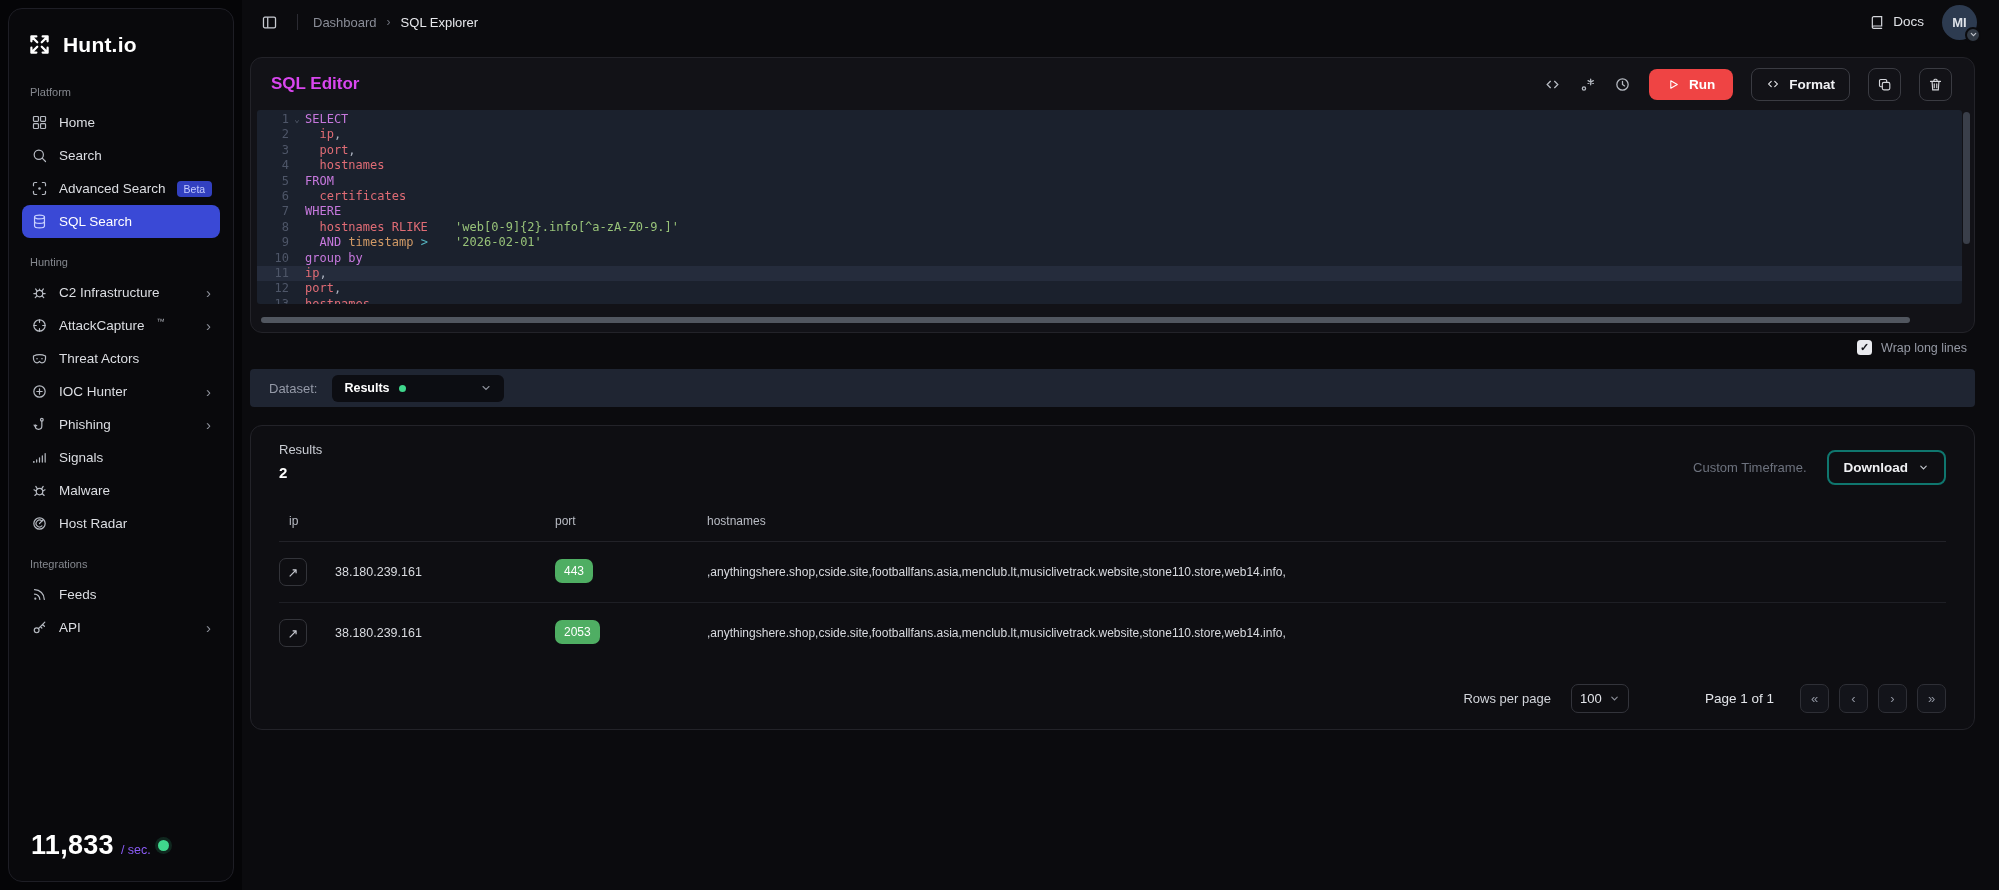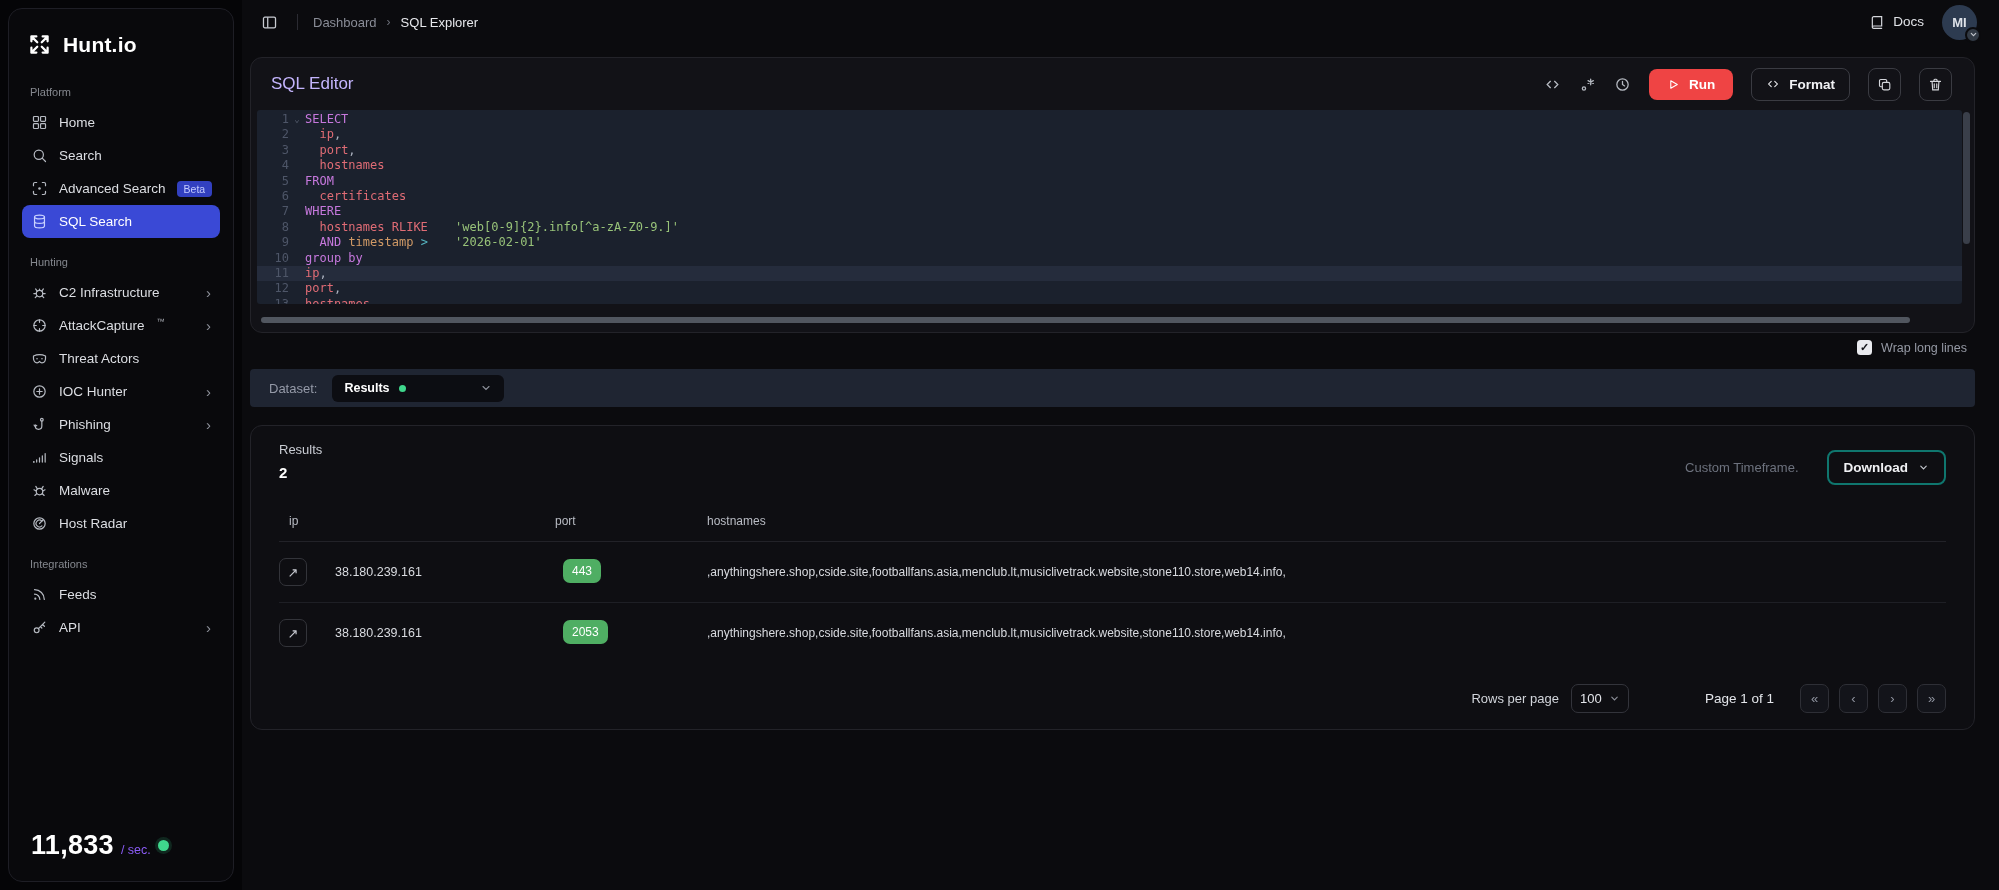--- a/index.html
+++ b/index.html
@@ -38,21 +38,21 @@
   .docs-btn { display:flex; align-items:flex-start; gap:8px; font-size:13.5px; color:#e0e2e6; background:none; border:none; cursor:pointer; }
   .docs-btn svg { width:16px; height:16px; color:#d4d6db; }
   .avatar-wrap { position:relative; }
   .avatar { width:35px; height:35px; border-radius:50%; background:#2d3b50; color:#dfe3ea; font-size:13px; font-weight:700; display:flex; align-items:center; justify-content:center; cursor:pointer; }
   .avatar-badge { position:absolute; right:-4px; bottom:-3px; width:16px; height:16px; border-radius:50%; background:#323a45; border:2px solid #0b0b0e; color:#c2c6cd; display:flex; align-items:center; justify-content:center; }
   .avatar-badge svg { width:9px; height:9px; }
 
   
   .editor-card { position:absolute; left:8px; right:24px; top:57px; height:276px; background:#121217; border:1px solid #232329; border-radius:12px; }
   .ec-header { height:52px; display:flex; align-items:center; padding:0 22px 0 20px; }
-  .ec-title { font-size:17px; font-weight:400; color:#c4b5fd; }
+  .ec-title { font-size:17px; font-weight:700; color:#d946ef; }
   .ec-actions { margin-left:auto; display:flex; align-items:center; gap:18px; }
   .icon-btn { background:none; border:none; color:#b6bac2; cursor:pointer; display:flex; align-items:center; }
   .icon-btn svg { width:17px; height:17px; }
   .run-btn { display:flex; align-items:center; gap:9px; background:#ef4444; color:#fff; border:none; border-radius:8px; padding:8px 18px; font-size:13.5px; font-weight:600; cursor:pointer; }
   .run-btn svg { width:13px; height:13px; }
   .format-btn { display:flex; align-items:flex-start; gap:9px; background:none; color:#f0f1f4; border:1px solid #3a3b42; border-radius:8px; padding:8px 14px; font-size:13.5px; font-weight:600; cursor:pointer; }
   .format-btn svg { width:14px; height:14px; }
   .sq-btn { width:33px; height:33px; display:flex; align-items:center; justify-content:center; background:none; border:1px solid #3a3b42; border-radius:8px; color:#d5d7dc; cursor:pointer; }
   .sq-btn svg { width:15px; height:15px; }
 
@@ -82,40 +82,40 @@
   .ds-select { margin-left:15px; width:172px; height:27px; background:#0c0d12; border:none; border-radius:6px; display:flex; align-items:center; padding:0 12px; cursor:pointer; color:#fff; }
   .ds-value { font-size:12.5px; font-weight:700; }
   .ds-dot { width:7px; height:7px; border-radius:50%; background:#3fd68c; margin-left:9px; }
   .ds-select svg { width:12px; height:12px; color:#8d909a; margin-left:auto; }
 
   
   .results-card { position:absolute; left:8px; right:24px; top:425px; height:305px; background:#0e0e12; border:1px solid #232329; border-radius:12px; }
   .rc-header { display:flex; align-items:flex-start; padding:16px 28px 0; }
   .rc-title { font-size:13px; color:#c9ccd3; }
   .rc-count { font-size:15px; font-weight:700; color:#fff; margin-top:7px; }
-  .rc-right { margin-left:auto; display:flex; align-items:center; gap:28px; margin-top:8px; }
+  .rc-right { margin-left:auto; display:flex; align-items:center; gap:20px; margin-top:8px; }
   .timeframe { font-size:13px; color:#6d727e; }
   .download-btn { display:flex; align-items:center; gap:10px; background:none; color:#f0f1f4; border:2px solid #0f766e; border-radius:8px; padding:8px 15px; font-size:13.5px; font-weight:600; cursor:pointer; }
   .download-btn svg { width:11px; height:11px; color:#c6c9cf; }
 
   .thead { position:absolute; left:28px; right:28px; top:88px; height:26px; }
   .th { position:absolute; font-size:12px; color:#b9bcc4; }
   .th-ip { left:10px; } .th-port { left:276px; } .th-hosts { left:428px; }
   .thead-line { position:absolute; left:28px; right:28px; top:115px; height:1px; background:#222228; }
   .tbody { position:absolute; left:28px; right:28px; top:116px; }
   .trow { position:relative; height:60px; }
   .trow + .trow { border-top:1px solid #1e1f25; }
   .row-link { position:absolute; left:0px; top:16px; width:28px; height:28px; background:none; border:1px solid #33343a; border-radius:7px; color:#c7cad1; font-size:13px; cursor:pointer; display:flex; align-items:center; justify-content:center; }
   .cell-ip { position:absolute; left:56px; top:23px; font-size:12.5px; color:#d9dbe0; }
-  .badge-port { position:absolute; left:284px; top:17px; background:#4fae63; color:#fff; font-size:12px; padding:5px 9px; border-radius:7px; }
+  .badge-port { position:absolute; left:276px; top:17px; background:#4fae63; color:#fff; font-size:12px; padding:5px 9px; border-radius:7px; }
   .cell-hosts { position:absolute; left:428px; top:23px; font-size:12px; color:#d9dbe0; white-space:nowrap; }
 
   .rc-footer { position:absolute; right:28px; bottom:16px; display:flex; align-items:center; }
   .rpp-label { font-size:13px; color:#d2d5db; }
-  .rpp-select { margin-left:12px; width:58px; height:29px; border:1px solid #33343b; background:none; border-radius:7px; color:#e3e5ea; font-size:13px; display:flex; align-items:center; justify-content:center; gap:7px; cursor:pointer; }
+  .rpp-select { margin-left:20px; width:58px; height:29px; border:1px solid #33343b; background:none; border-radius:7px; color:#e3e5ea; font-size:13px; display:flex; align-items:center; justify-content:center; gap:7px; cursor:pointer; }
   .rpp-select svg { width:11px; height:11px; color:#8d909a; }
   .page-info { font-size:13.5px; color:#e3e5ea; margin-left:76px; }
   .pg-group { display:flex; gap:10px; margin-left:26px; }
   .pg-btn { width:29px; height:29px; background:#13141a; border:1px solid #2e2f36; border-radius:7px; color:#9094a0; font-size:13px; cursor:pointer; display:flex; align-items:center; justify-content:center; }
 </style>
 </head>
 <body>
 
 <aside class="sidebar">
   <div class="logo-row">

